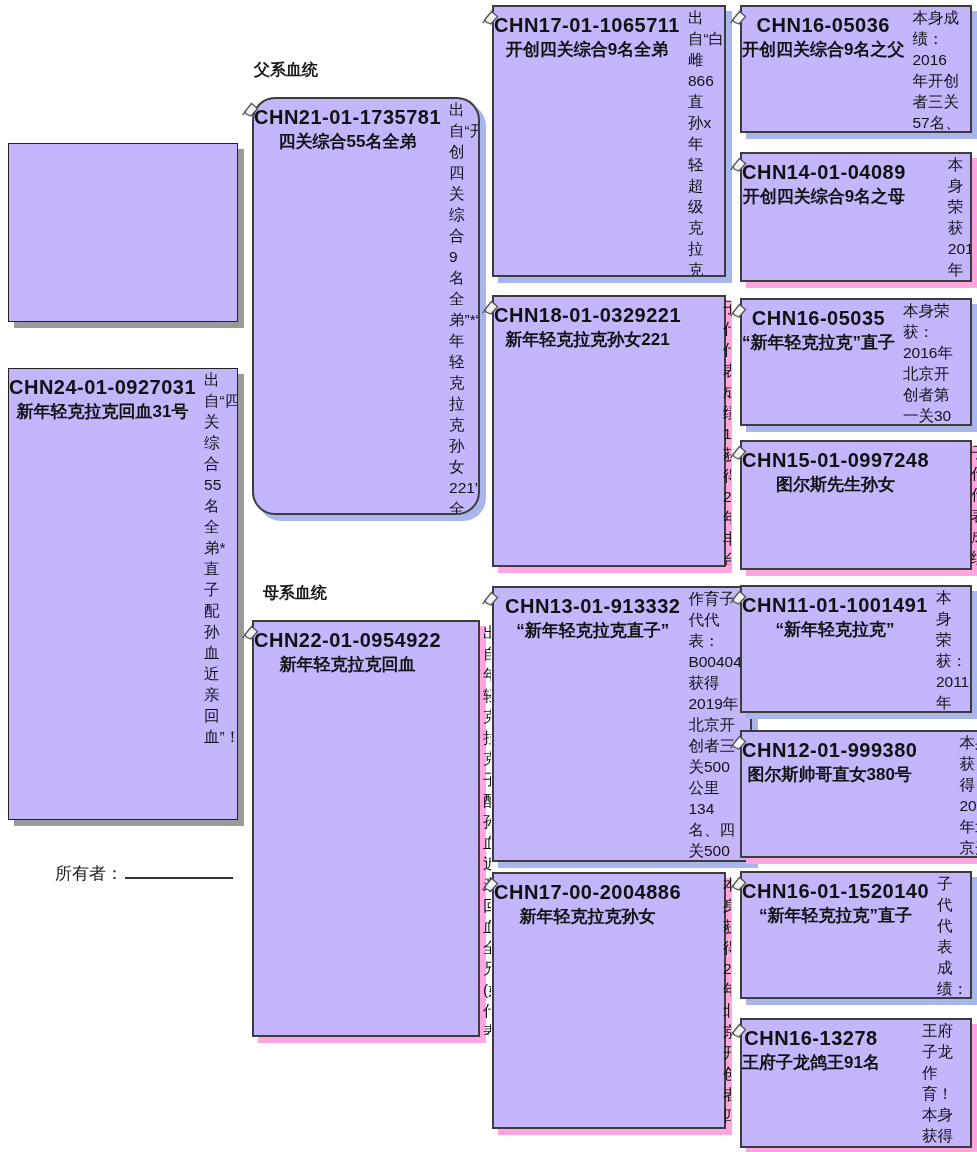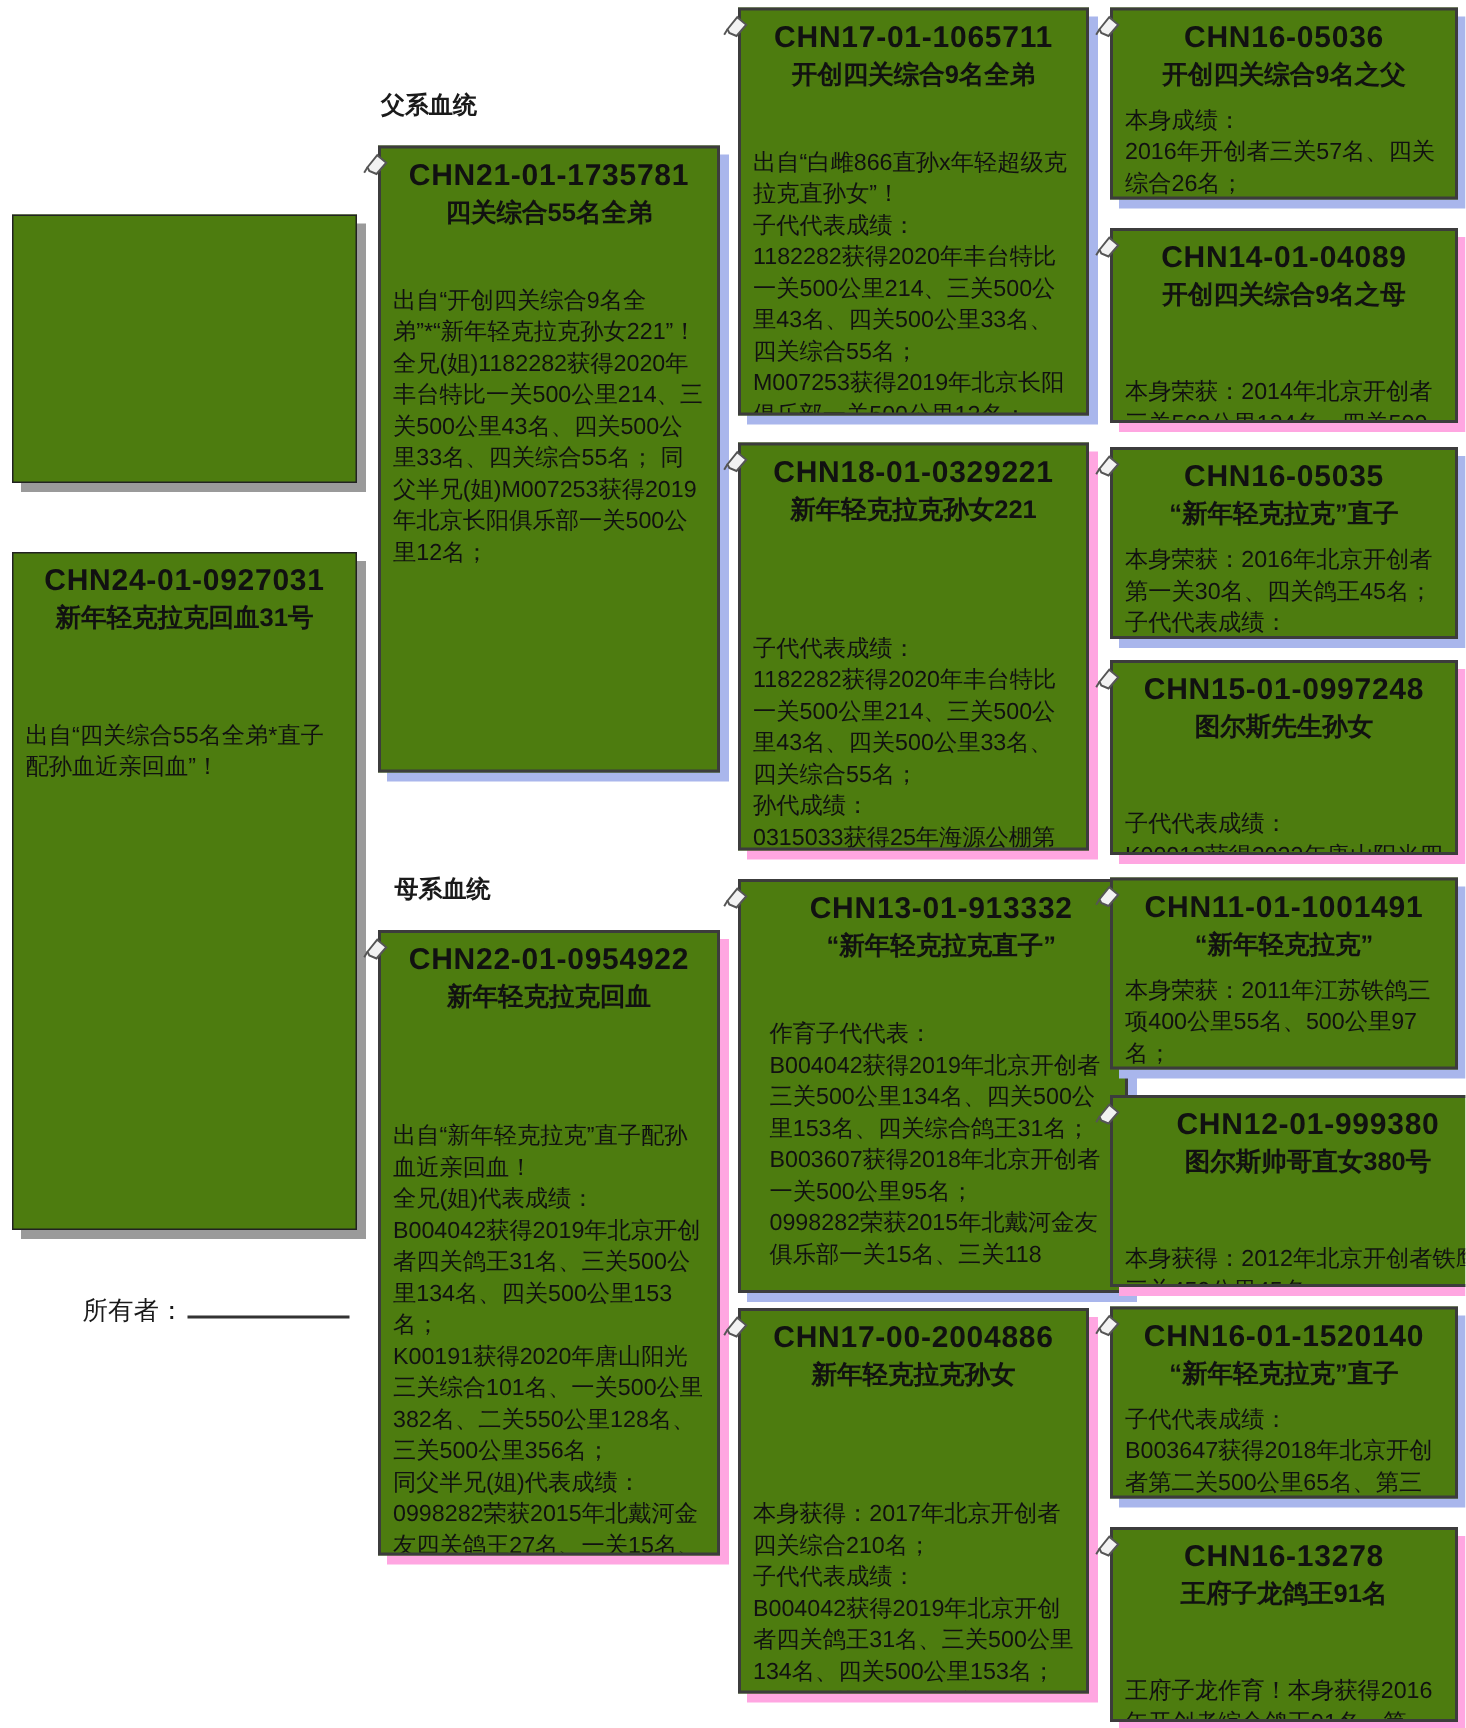--- a/index.html
+++ b/index.html
@@ -1,22 +1,22 @@
 <!DOCTYPE html>
 <html><head>
 <meta charset="utf-8">
 <style>
   html,body{margin:0;padding:0;background:#ffffff;}
   #page{
     position:relative;width:977px;height:1152px;background:#ffffff;
     font-family:"Liberation Sans","DejaVu Sans",sans-serif;color:#111;overflow:hidden;
   }
   .pbox{
-    position:absolute;background:#4d7c0f;border:2px solid #3c3c3c;
-    display:flex;flex-direction:column;box-sizing:border-box;
+    position:absolute;background:#c4b5fd;border:2px solid #3c3c3c;
+    display:flex;flex-direction:row;box-sizing:border-box;
   }
   .pbox.father{box-shadow:6px 6px 0 #a9b6ec;}
   .pbox.mother{box-shadow:6px 6px 0 #ffa6e1;gap:34px;}
   .pbox.neutral{border:1px solid #222;box-shadow:6px 6px 0 #9a9a9a;}
   .head{flex:0 0 auto;text-align:center;padding-top:5px;}
   .head .id{font-weight:bold;font-size:20px;line-height:26px;letter-spacing:.5px;}
   .head .sub{font-weight:bold;font-size:17px;line-height:24px;}
   .big .head{height:86px;}
   .root-box .head{height:106px;}
   .small .head{height:58px;}
@@ -25,21 +25,21 @@
     font-size:15.5px;line-height:21px;white-space:pre-line;text-align:left;
   }
   .clip{position:absolute;left:-13px;top:1px;width:20px;height:20px;z-index:3;}
   .clip svg{display:block;}
   .blood-label{position:absolute;font-weight:bold;font-size:16px;color:#1a1a1a;}
   .owner{position:absolute;font-size:17px;color:#1a1a1a;}
   .owner-line{display:inline-block;width:108px;border-bottom:2px solid #333;height:14px;margin-left:2px;}
   
   .pos-empty {left:8px;  top:143px; width:230px;height:179px;}
   .pos-root  {left:8px;  top:368px; width:230px;height:452px;}
-  .pos-sire  {left:252px;top:97px;  width:228px;height:418px;}
+  .pos-sire  {left:252px;top:97px;  width:228px;height:418px;border-radius:23px;}
   .pos-dam   {left:252px;top:620px; width:228px;height:417px;}
   .pos-c3-1  {left:492px;top:5px;   width:234px;height:272px;}
   .pos-c3-2  {left:492px;top:295px; width:234px;height:272px;}
   .pos-c3-3  {left:492px;top:586px; width:260px;height:276px;padding-left:11px;}
   .pos-c3-4  {left:492px;top:872px; width:234px;height:257px;}
   .pos-c4-1  {left:740px;top:5px;   width:232px;height:128px;}
   .pos-c4-2  {left:740px;top:152px; width:232px;height:130px;}
   .pos-c4-3  {left:740px;top:298px; width:232px;height:128px;}
   .pos-c4-4  {left:740px;top:440px; width:232px;height:130px;}
   .pos-c4-5  {left:740px;top:585px; width:232px;height:128px;}

